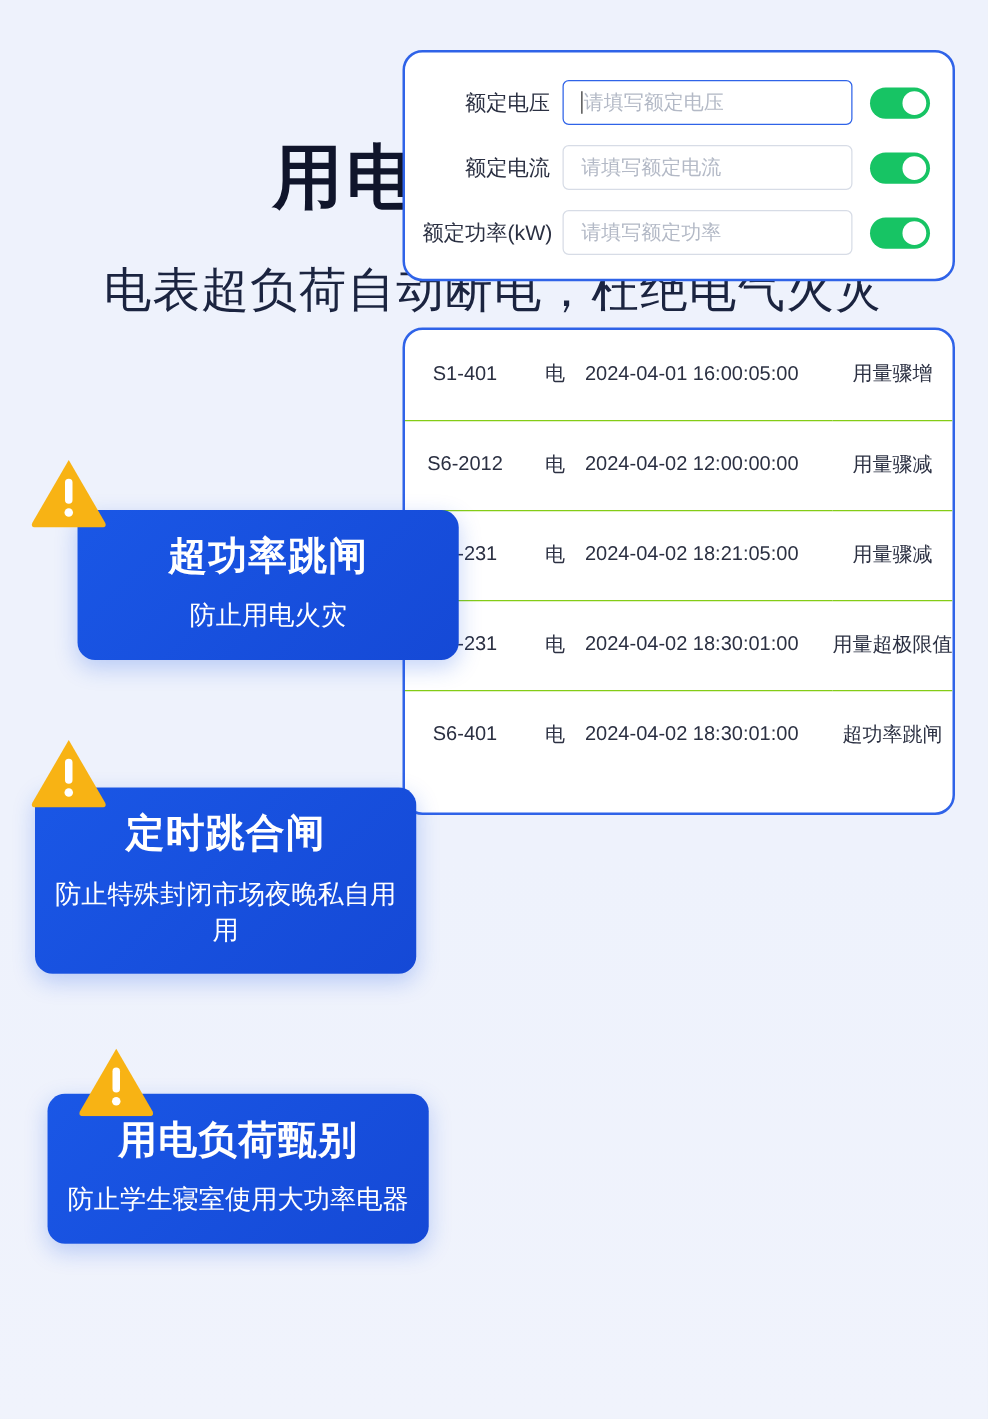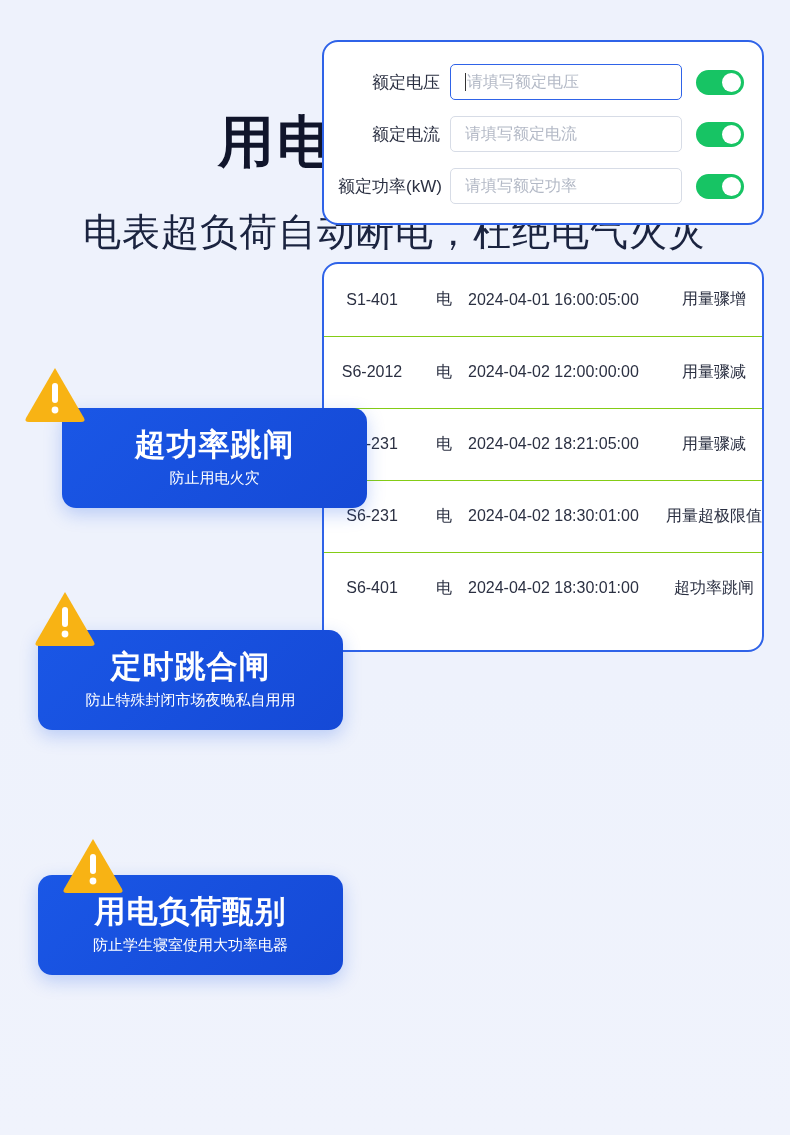--- a/index.html
+++ b/index.html
@@ -60,36 +60,36 @@
     box-shadow: 0 6px 18px rgba(26,87,230,0.25);
     z-index: 3;
   }
   .feature-title {
     font-size: 31px;
     font-weight: bold;
     letter-spacing: 1px;
     line-height: 1.25;
   }
   .feature-desc {
-    margin-top: 3px;
-    font-size: 15px;
+    margin-top: 14px;
+    font-size: 21px;
     line-height: 1.38;
     font-weight: normal;
   }
   .warn-icon {
     position: absolute;
     width: 62px;
     height: 56px;
     z-index: 5;
   }
 
   
   #feature-1 { left: 62px; top: 48px; }
   #feature-1 .warn-icon { left: -38px; top: -42px; }
-  #feature-2 { left: 38px; top: 270px; font-family: Liberation Serif, serif; }
+  #feature-2 { left: 28px; top: 270px; font-family: Liberation Serif, serif; }
   #feature-2 .warn-icon { left: -4px; top: -40px; }
   #feature-3 { left: 38px; top: 515px; }
   #feature-3 .warn-icon { left: 24px; top: -38px; }
 
   
   .panel {
     position: absolute;
     background: #fff;
     border: 2px solid #2f63e8;
     border-radius: 16px;

